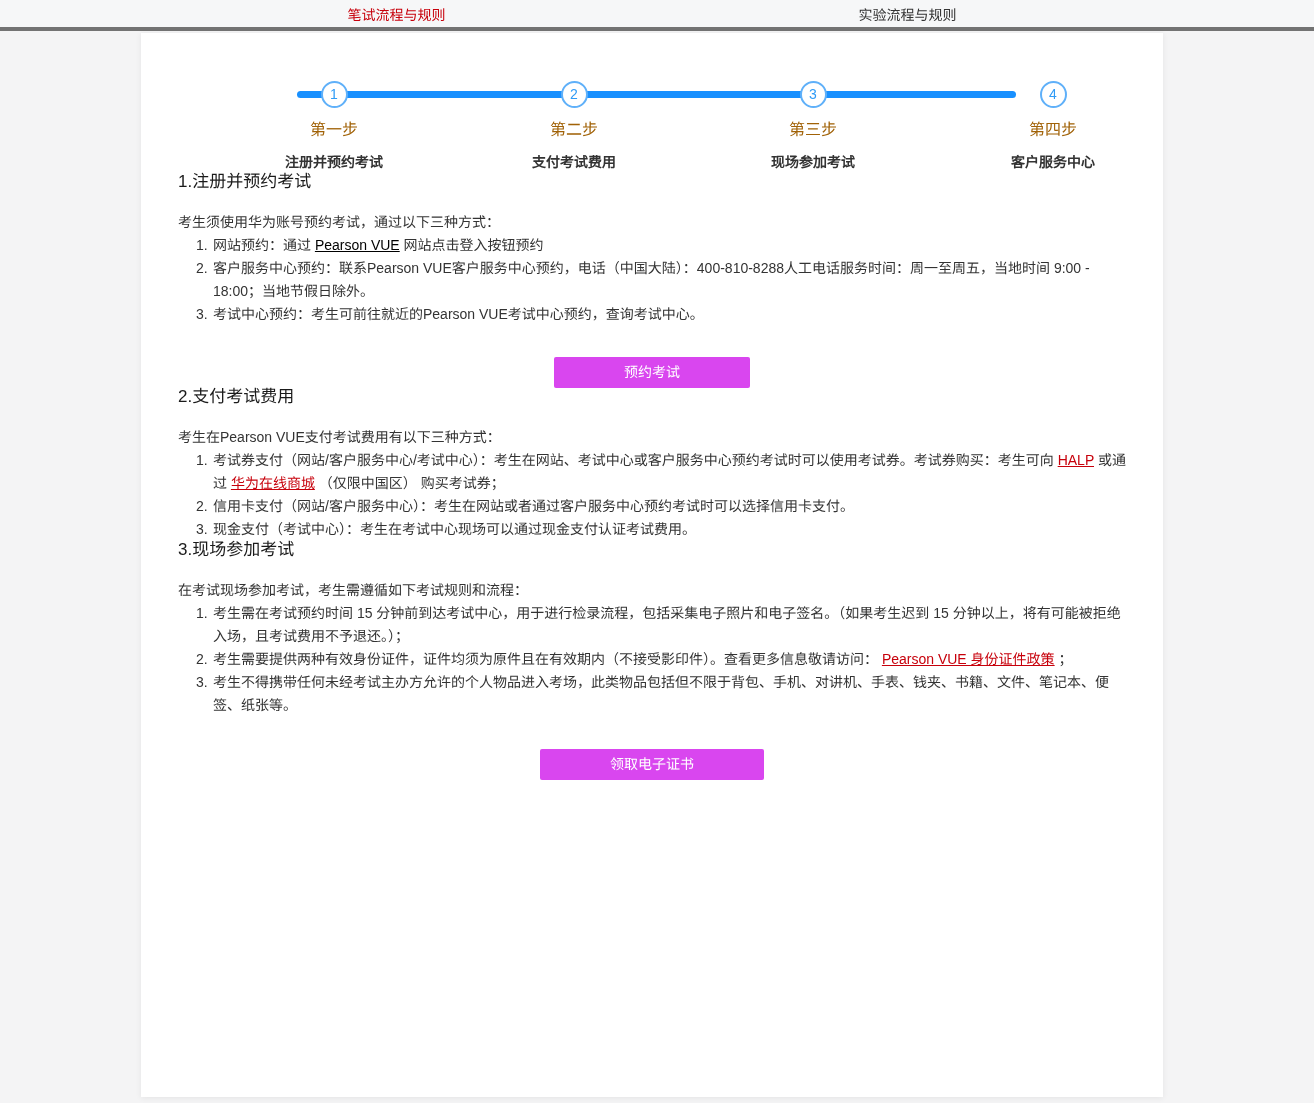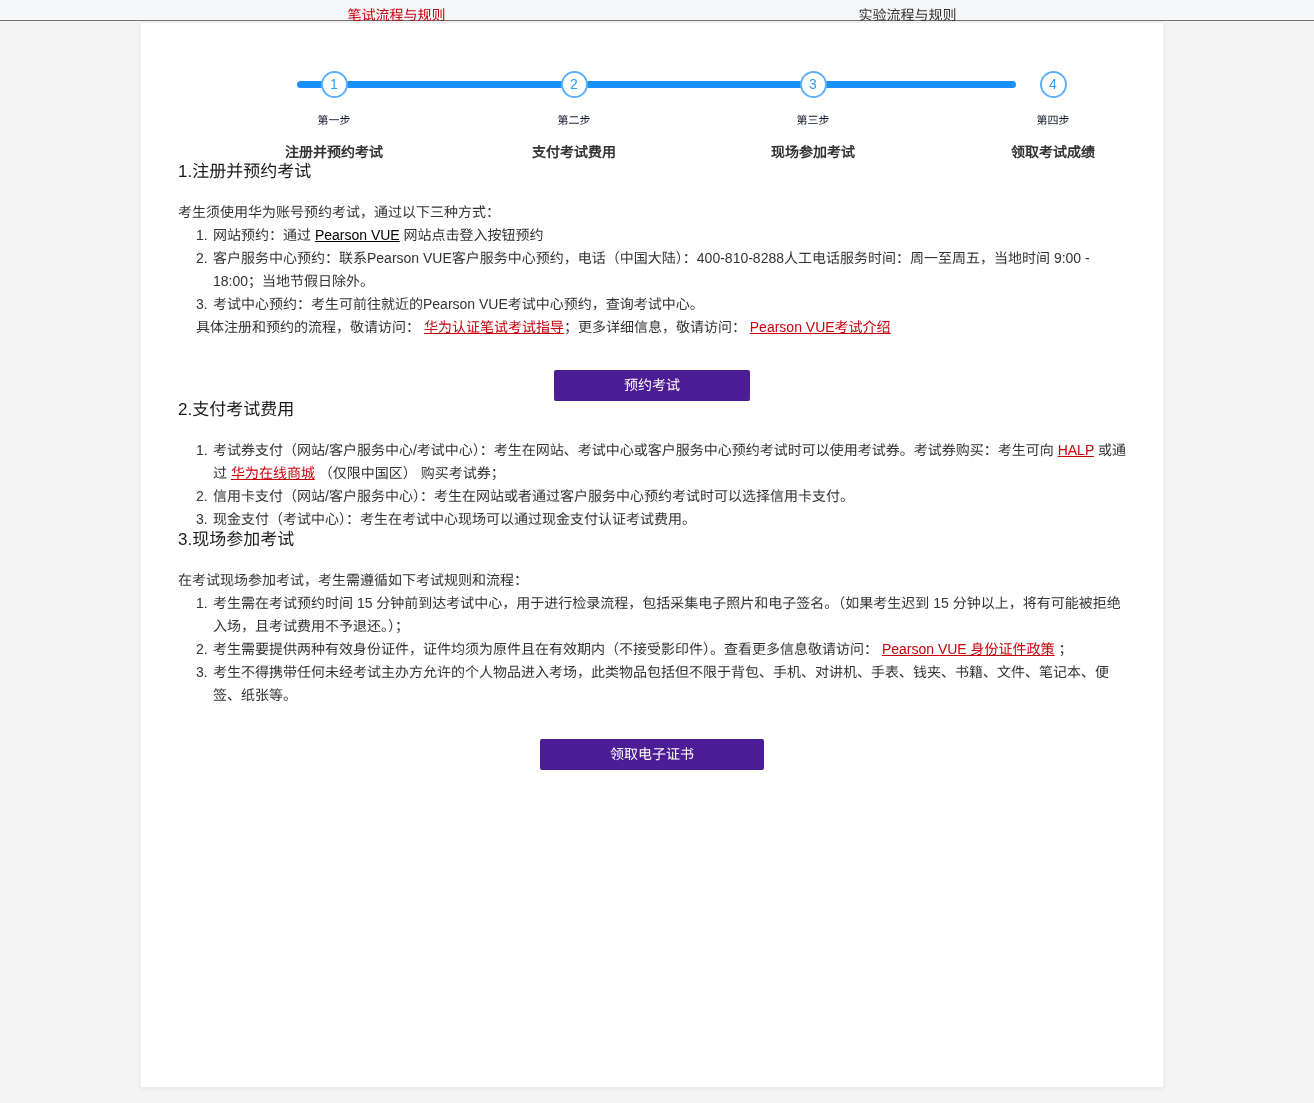--- a/index.html
+++ b/index.html
@@ -5,23 +5,23 @@
   * { margin:0; padding:0; box-sizing:border-box; }
   html,body { width:1314px; height:1103px; overflow:hidden; }
   body {
     font-family:"Liberation Sans","DejaVu Sans",sans-serif;
     background:#f4f4f5;
     color:#333;
     font-size:14px;
   }
   
   .topbar {
-    width:1314px; height:21px;
+    width:1314px; height:31px;
     background:#f6f7f8;
-    border-bottom:1px solid #737373;
+    border-bottom:4px solid #737373;
   }
   .topbar-inner {
     width:1022px; margin-left:141px; height:30px;
     display:flex;
   }
   .tab {
     flex:1; text-align:center; line-height:30px;
     font-size:14px; color:#333; cursor:pointer;
   }
   .tab.active { color:#c7000b; }
@@ -46,21 +46,21 @@
     transform:translateX(-50%);
     text-align:center;
   }
   .step-circle {
     width:27px; height:27px; margin:0 auto;
     background:#fff;
     border:2px solid #5fb0f9; border-radius:50%;
     color:#2f9bf6; font-size:14px; line-height:23px;
     position:relative; z-index:2;
   }
-  .step-label { margin-top:12px; line-height:20px; color:#0f172a; font-size:11px; }
+  .step-label { margin-top:12px; line-height:20px; color:#a16207; font-size:16px; }
   .step-title { margin-top:12px; line-height:20px; color:#333; font-size:14px;font-weight:bold; }
   
   h2.sec-heading {
     font-size:17px; line-height:18px; color:#1a1a1a;
     font-weight:normal; margin:0 0 20px 0;
   }
   .sec1-heading { margin-top:55px; }
   p.intro { line-height:23px; }
   ol.num-list { list-style:none; counter-reset:li; margin-left:18px; }
   ol.num-list > li {
@@ -75,21 +75,21 @@
   .note { line-height:23px; margin-left:18px; }
   a.lnk-blue { color:#000000; text-decoration:underline; cursor:pointer; }
   a.lnk-red  { color:#c7000b; text-decoration:underline; cursor:pointer; }
   
   .btn-row { text-align:center; }
   .btn-row-1 { margin-top:31px; }
   .btn-row-2 { margin-top:32px; }
   .btn-primary {
     display:inline-block; height:31px; line-height:31px;
     padding:0 70px;
-    background:#4c1d95; color:#fff; font-size:14px;
+    background:#d946ef; color:#fff; font-size:14px;
     border:none; border-radius:2px; cursor:pointer;
     font-family:"Liberation Sans","DejaVu Sans",sans-serif;
   }
   .mt-sec2 { margin-top:41px; }
   .mt-sec3 { margin-top:27px; }
   .mt-sec4 { margin-top:29px; }
 </style>
 </head>
 <body>
 
@@ -119,42 +119,40 @@
 
     <div class="step" style="left:672px">
       <div class="step-circle">3</div>
       <div class="step-label">第三步</div>
       <div class="step-title">现场参加考试</div>
     </div>
 
     <div class="step" style="left:912px">
       <div class="step-circle">4</div>
       <div class="step-label">第四步</div>
-      <div class="step-title">领取考试成绩</div>
+      <div class="step-title">客户服务中心</div>
     </div>
   </div>
 
   <section>
     <h2 class="sec-heading sec1-heading">1.注册并预约考试</h2>
     <p class="intro">考生须使用华为账号预约考试，通过以下三种方式：</p>
     <ol class="num-list">
       <li><span>网站预约：通过 </span><a class="lnk-blue">Pearson VUE</a><span> 网站点击登入按钮预约</span></li>
       <li><span>客户服务中心预约：联系Pearson VUE客户服务中心预约，电话（中国大陆）：400-810-8288人工电话服务时间：周一至周五，当地时间 9:00 - 18:00；当地节假日除外。</span></li>
       <li><span>考试中心预约：考生可前往就近的Pearson VUE考试中心预约，查询考试中心。</span></li>
     </ol>
-    <p class="note">
-      <span>具体注册和预约的流程，敬请访问： </span><a class="lnk-red">华为认证笔试考试指导</a><span>；更多详细信息，敬请访问： </span><a class="lnk-red">Pearson VUE考试介绍</a>
-    </p>
     <div class="btn-row btn-row-1">
       <button class="btn-primary">预约考试</button>
     </div>
   </section>
 
   <section>
     <h2 class="sec-heading mt-sec2">2.支付考试费用</h2>
+    <p class="intro">考生在Pearson VUE支付考试费用有以下三种方式：</p>
     <ol class="num-list">
       <li><span>考试券支付（网站/客户服务中心/考试中心）：考生在网站、考试中心或客户服务中心预约考试时可以使用考试券。考试券购买：考生可向 </span><a class="lnk-red">HALP</a><span> 或通过 </span><a class="lnk-red">华为在线商城</a><span> （仅限中国区） 购买考试券；</span></li>
       <li><span>信用卡支付（网站/客户服务中心）：考生在网站或者通过客户服务中心预约考试时可以选择信用卡支付。</span></li>
       <li><span>现金支付（考试中心）：考生在考试中心现场可以通过现金支付认证考试费用。</span></li>
     </ol>
   </section>
 
   <section>
     <h2 class="sec-heading mt-sec3">3.现场参加考试</h2>
     <p class="intro">在考试现场参加考试，考生需遵循如下考试规则和流程：</p>

